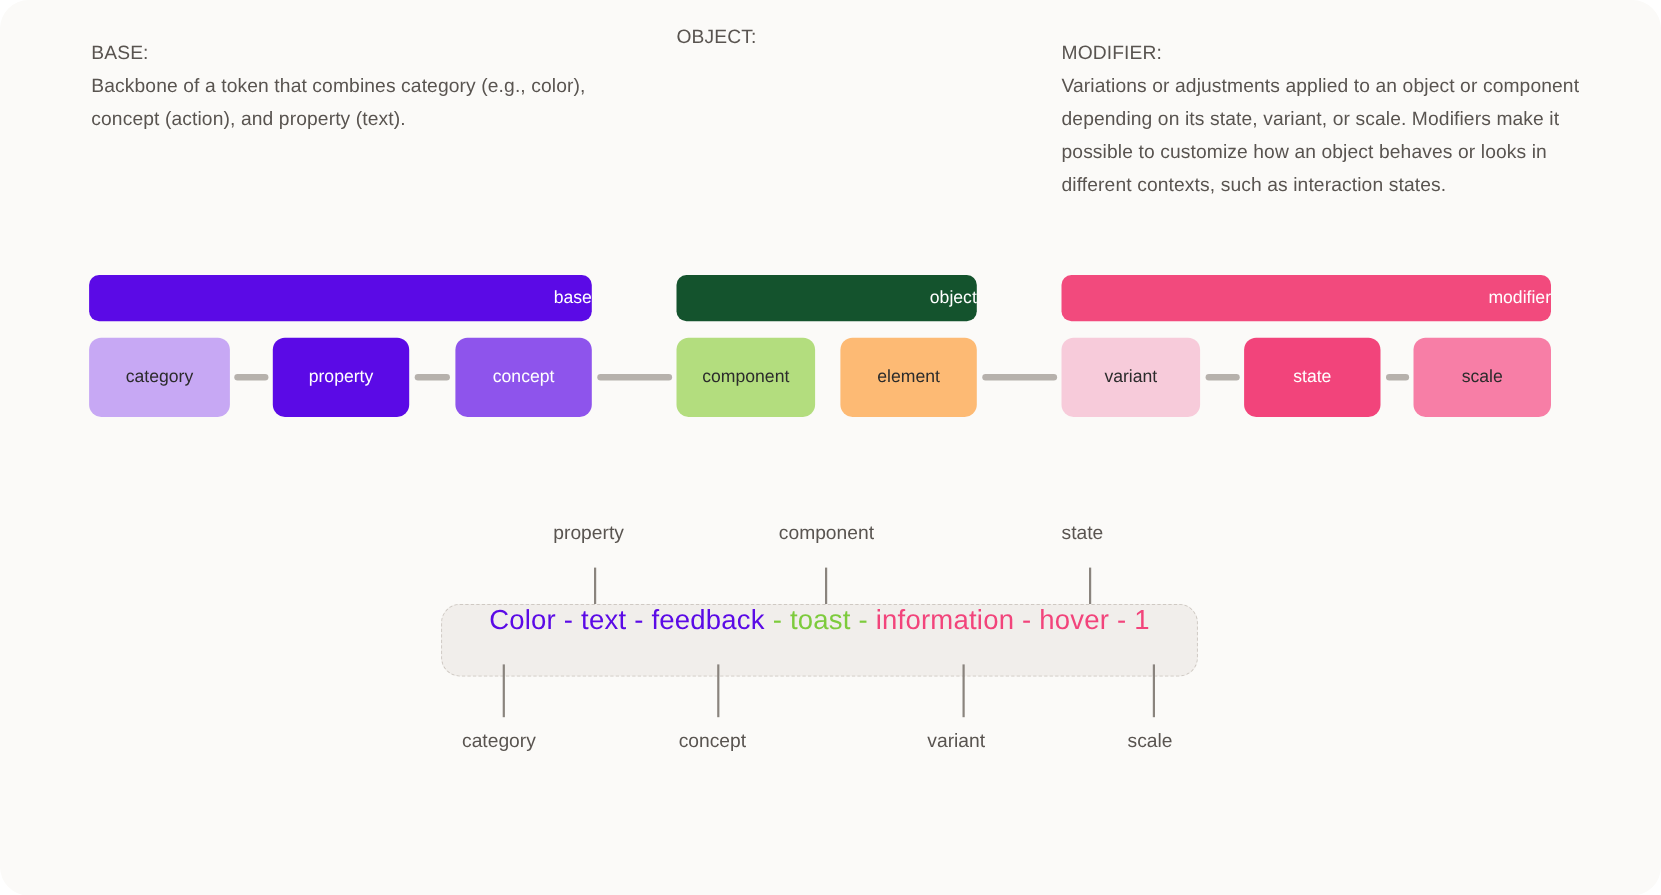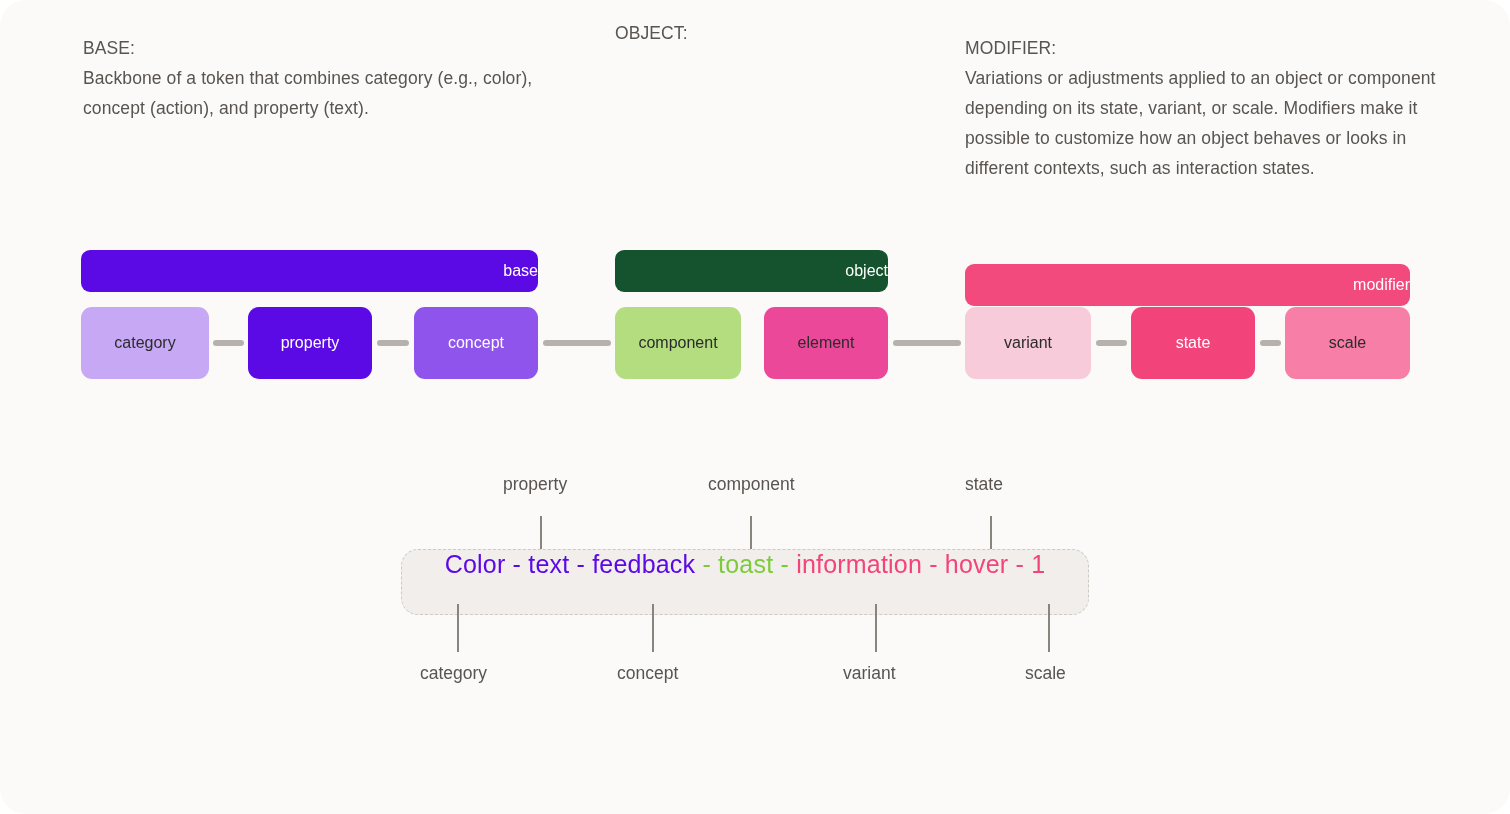--- a/index.html
+++ b/index.html
@@ -44,42 +44,42 @@
     height: 42px;
     border-radius: 9px;
     color: #ffffff;
     font-size: 16px;
     display: flex;
     align-items: center;
     justify-content: flex-end;
   }
   #bar-base     { left: 81px;  top: 250px; width: 457px; background: #5B0AE6; }
   #bar-object   { left: 615px; top: 250px; width: 273px; background: #14532d; }
-  #bar-modifier { left: 965px; top: 250px; width: 445px; background: #F24A7D; margin-top: 14px; }
+  #bar-modifier { left: 965px; top: 250px; width: 445px; background: #F24A7D; }
 
   
   .chip {
     position: absolute;
     top: 307px;
     height: 72px;
     border-radius: 11px;
     font-size: 16px;
     display: flex;
     align-items: center;
     justify-content: center;
     text-align: center;
   }
   .chip.dark-text  { color: #2b2b2b; }
   .chip.light-text { color: #ffffff; }
 
   #chip-category  { left: 81px;   width: 128px; background: #C7A8F4; }
   #chip-property  { left: 248px;  width: 124px; background: #5B0AE6; }
   #chip-concept   { left: 414px;  width: 124px; background: #8E54EC; }
   #chip-component { left: 615px;  width: 126px; background: #B3DD7E; }
-  #chip-element   { left: 764px;  width: 124px; background: #ec4899; }
+  #chip-element   { left: 764px;  width: 124px; background: #fdba74; }
   #chip-variant   { left: 965px;  width: 126px; background: #F7CBDA; }
   #chip-state     { left: 1131px; width: 124px; background: #F2447B; }
   #chip-scale     { left: 1285px; width: 125px; background: #F77EA6; }
 
   
   .connector {
     position: absolute;
     top: 340px;
     height: 6px;
     border-radius: 3px;

